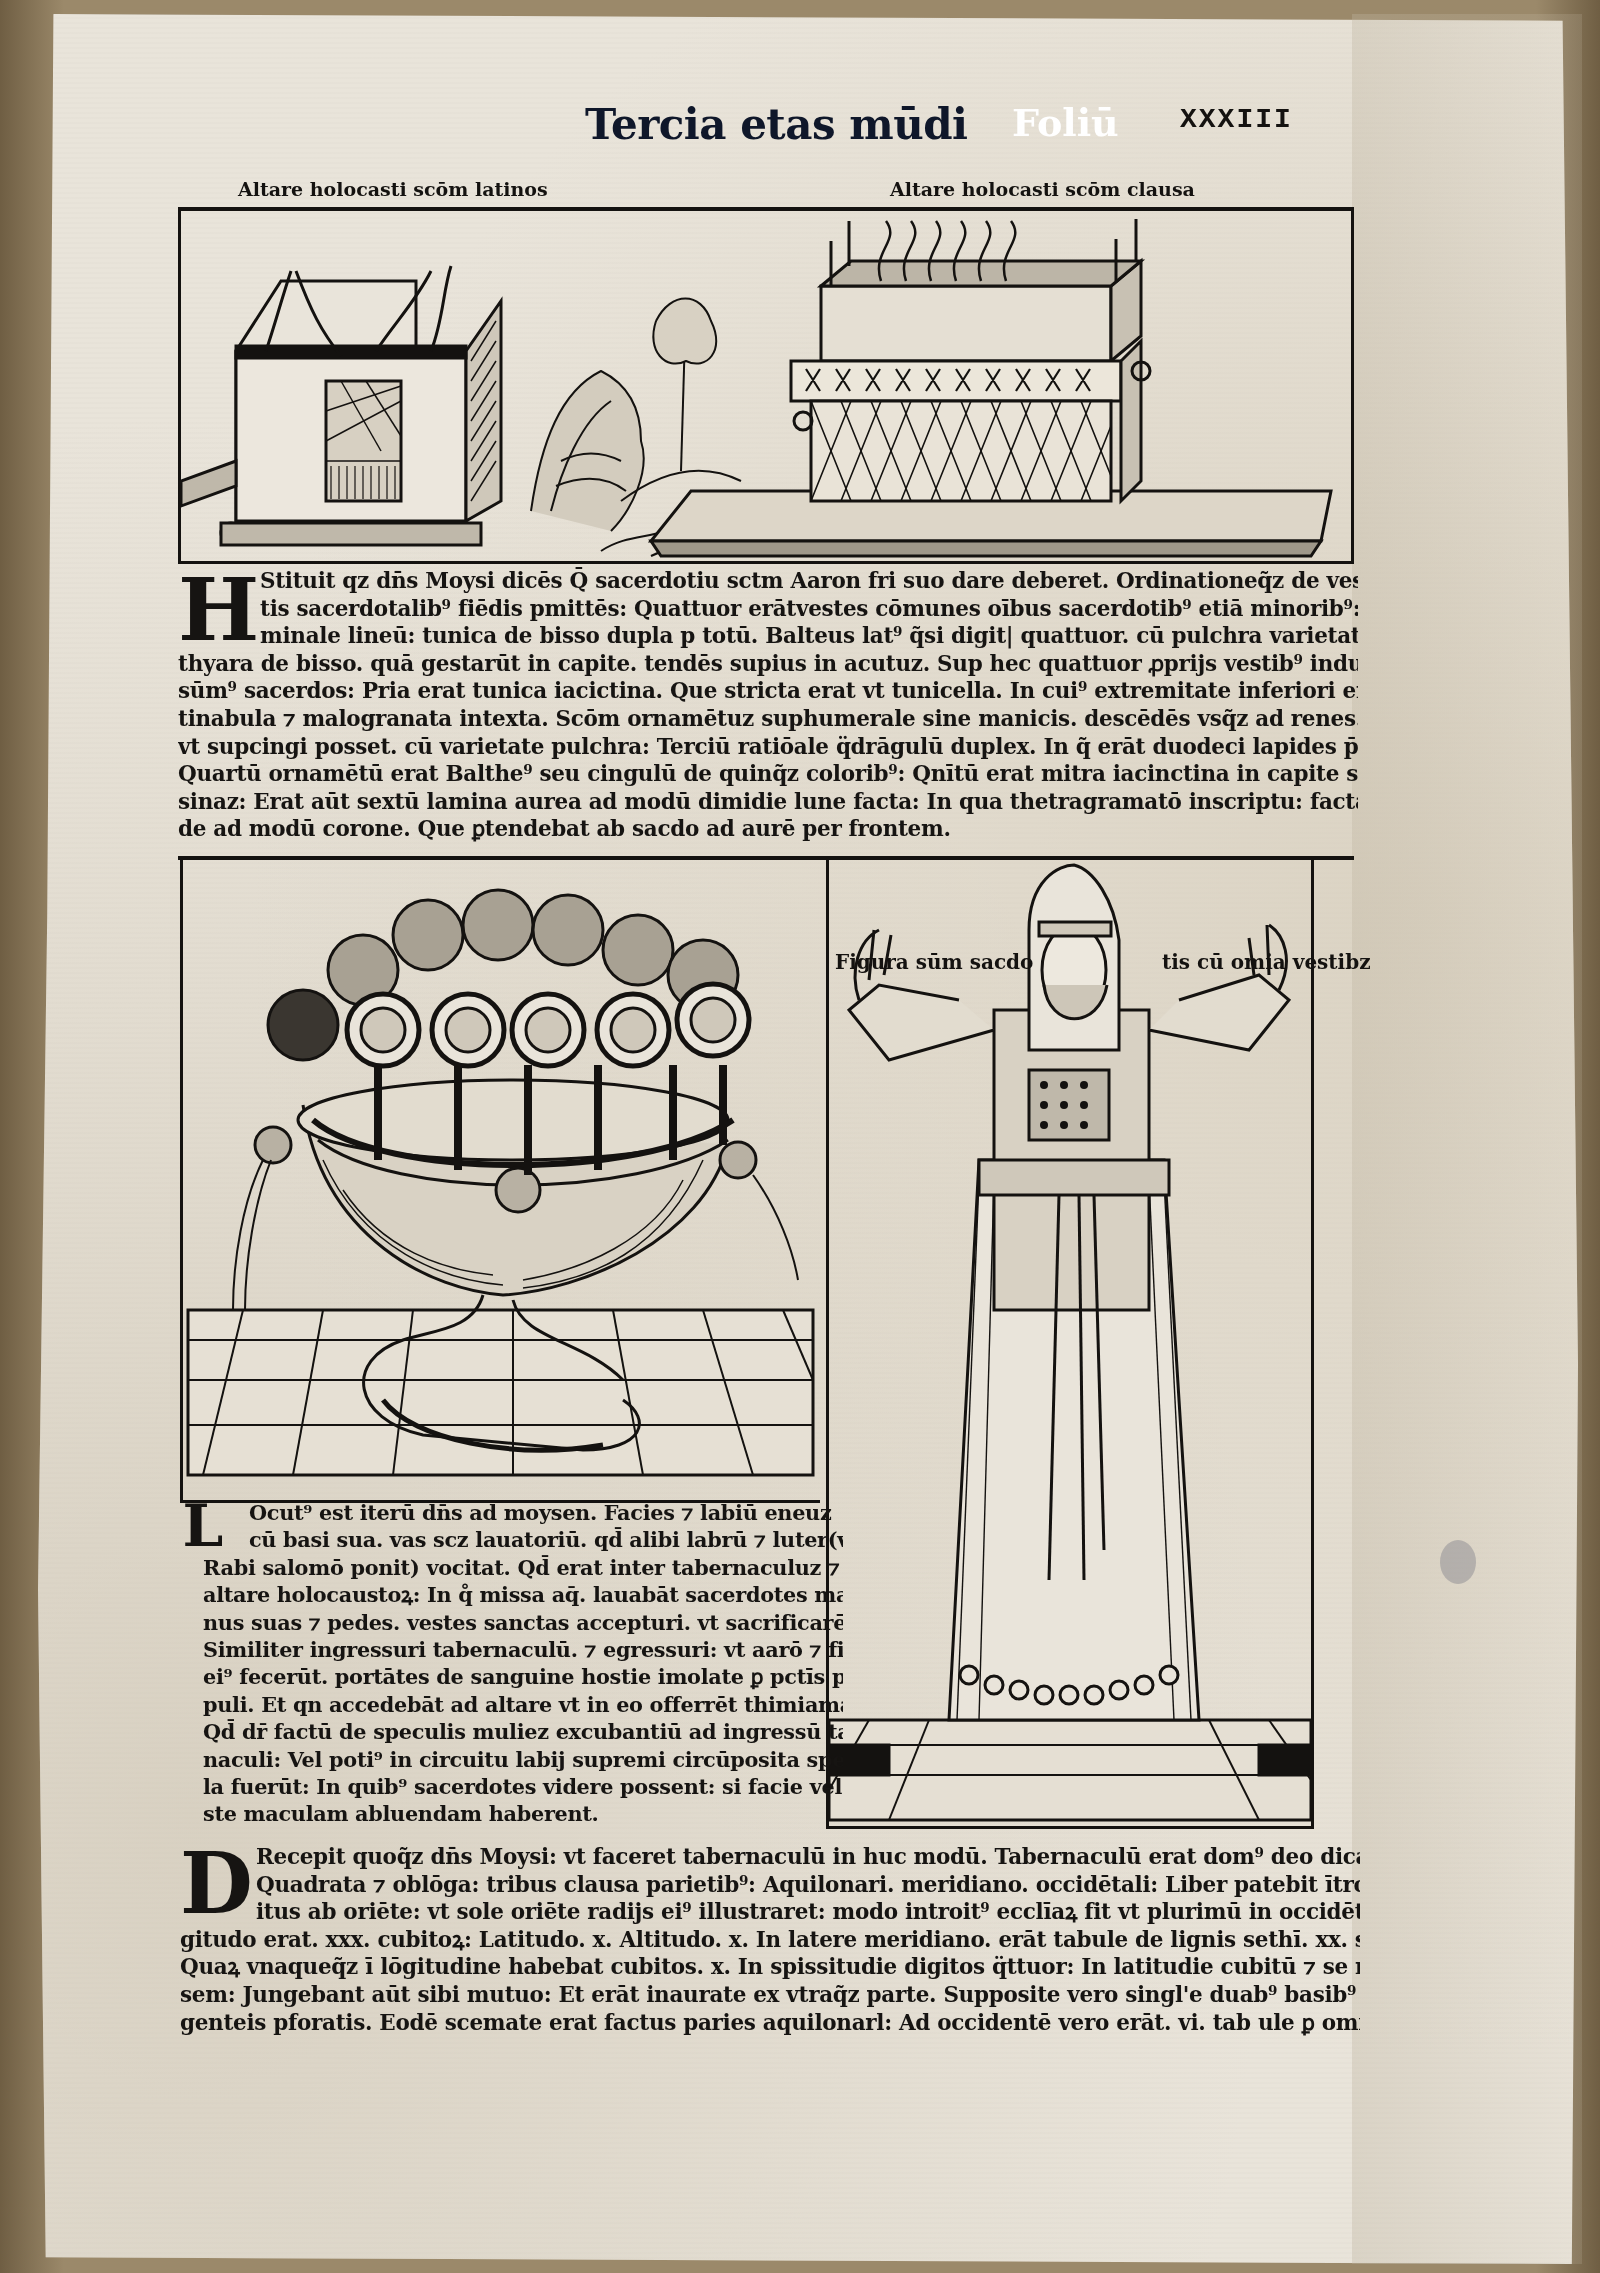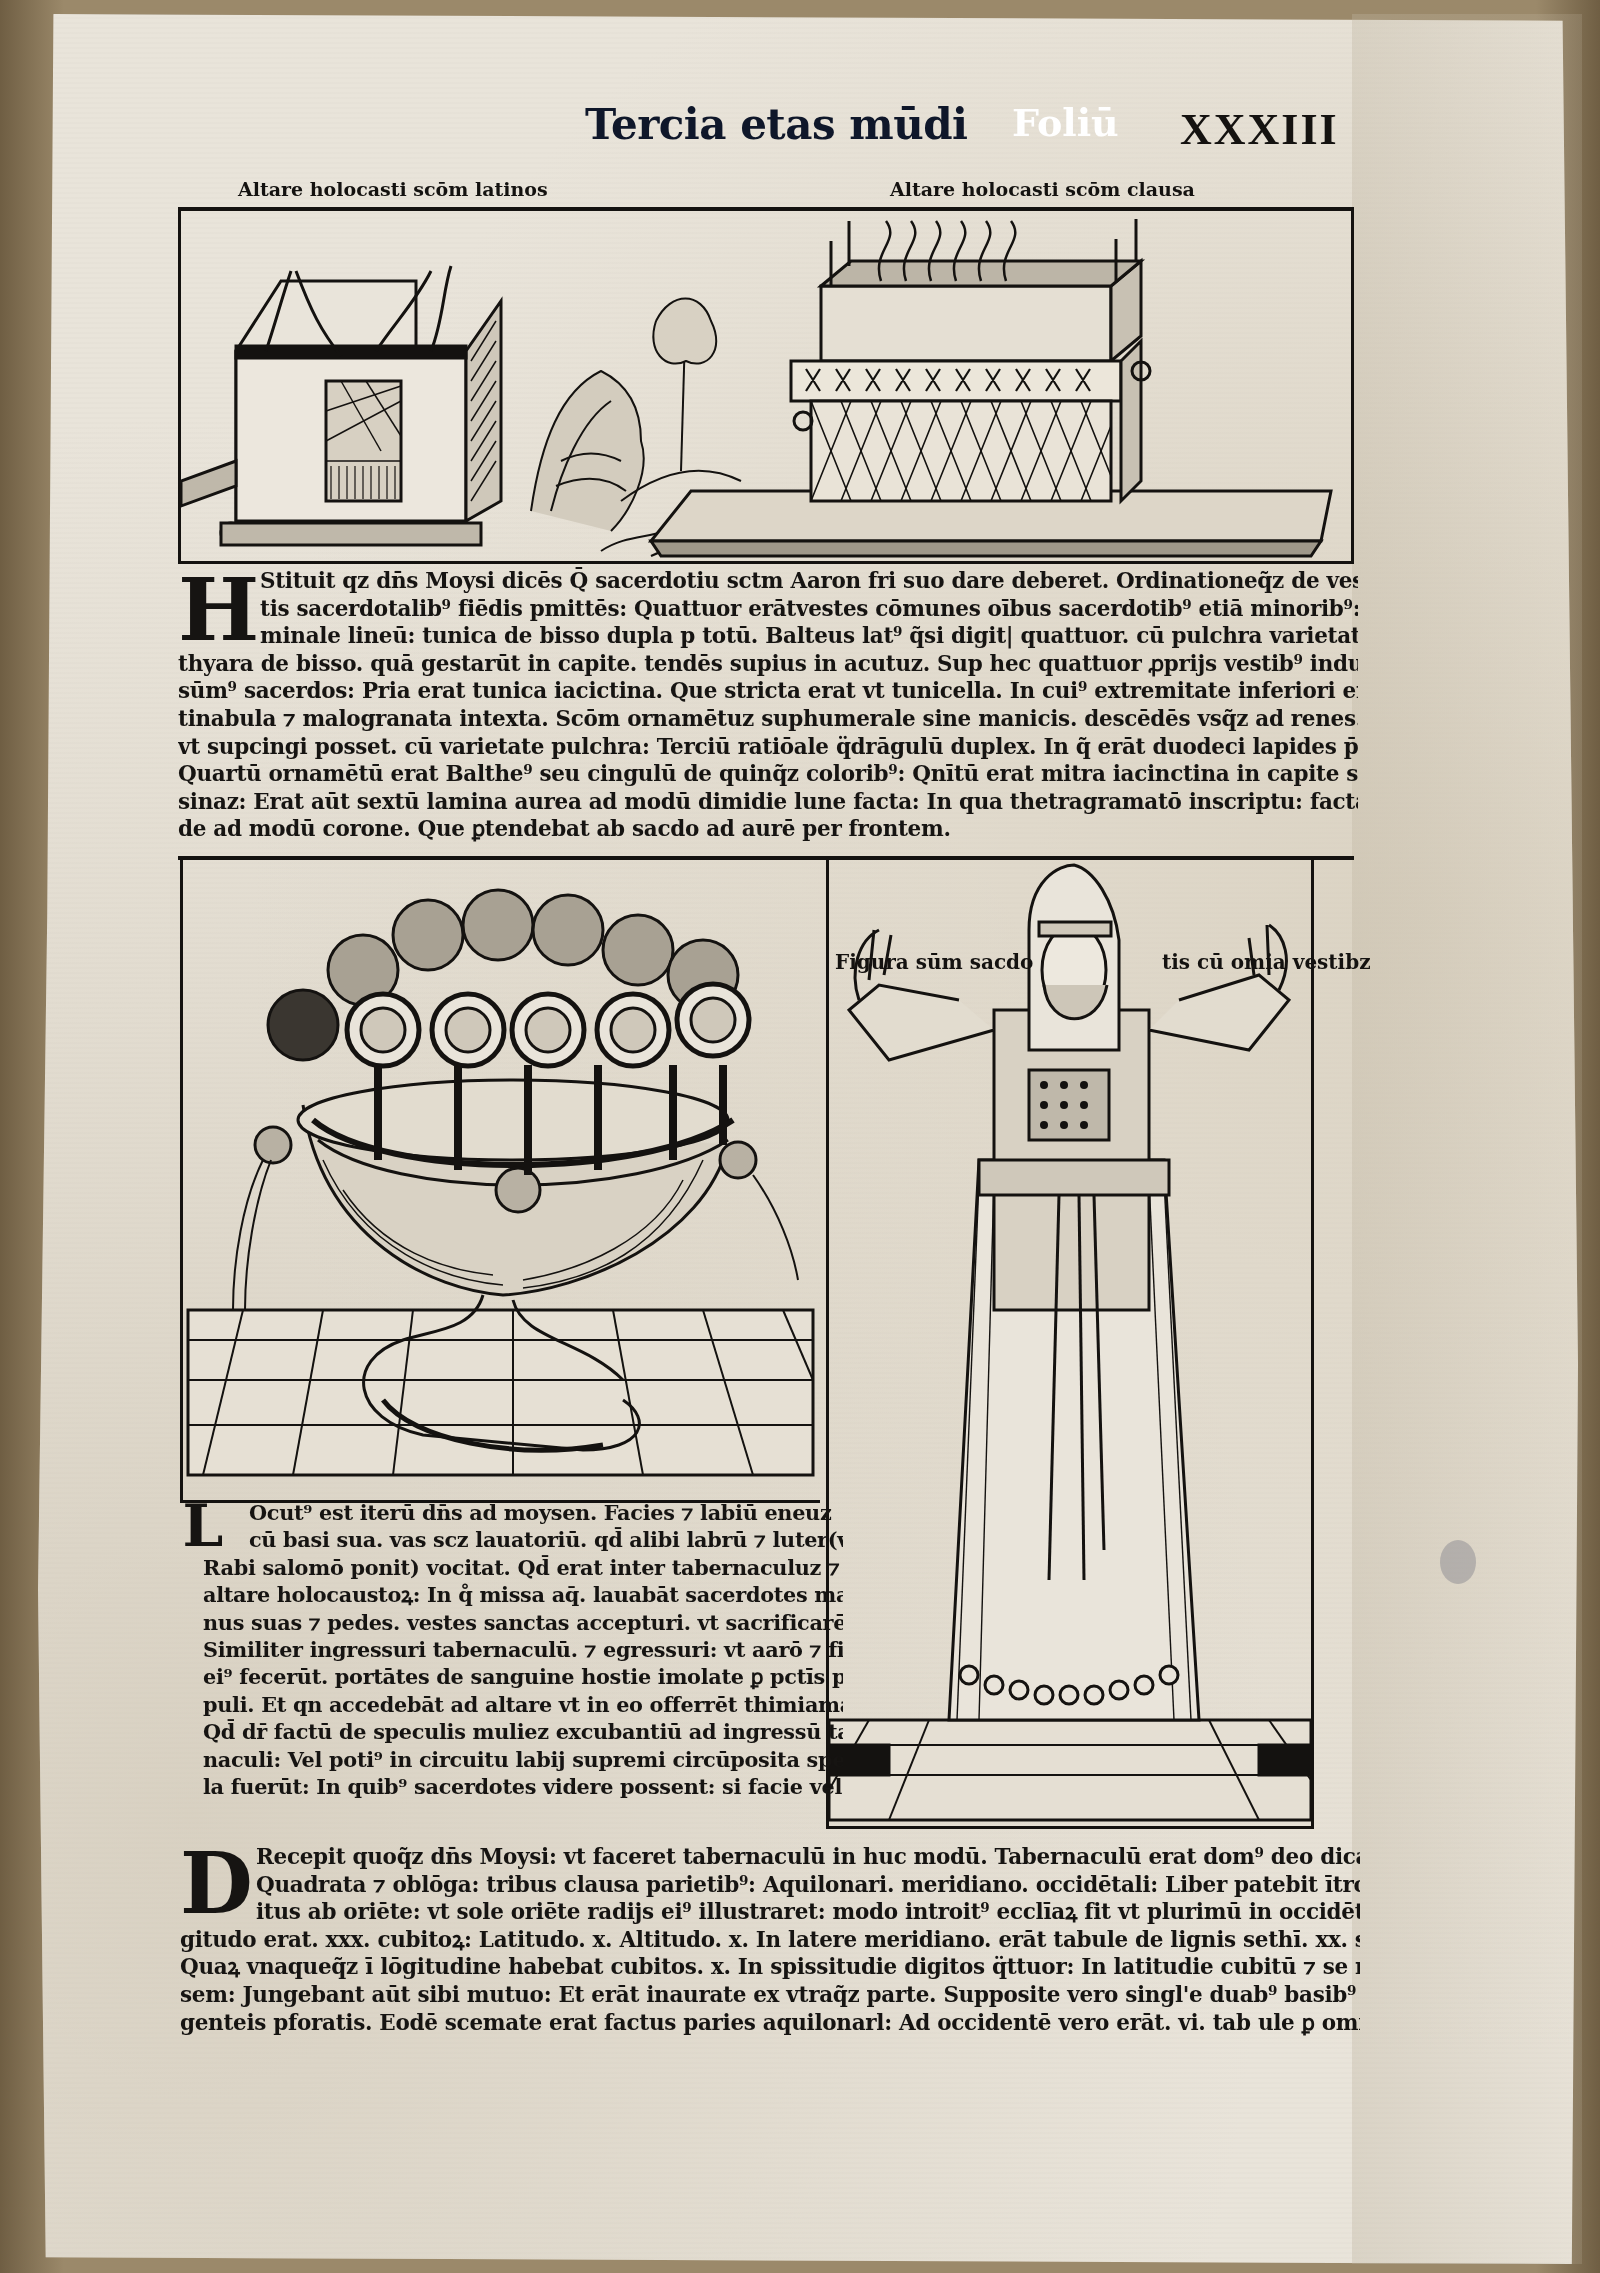--- a/index.html
+++ b/index.html
@@ -35,21 +35,21 @@
     position: absolute; left: 585px; top: 100px;
     font-family: "DejaVu Serif", serif; font-weight: bold; font-size: 42px;
     color: #0f172a; letter-spacing: -0.5px;
   }
   .rh-folio {
     position: absolute; left: 1012px; top: 100px;
     font-weight: bold; font-size: 38px; color: #ffffff;
   }
   .rh-number {
     position: absolute; left: 1180px; top: 104px;
-    font-family: Liberation Serif, serif; font-weight: bold; font-size: 44px;
+    font-family: Liberation Mono, monospace; font-weight: bold; font-size: 28px;
     color: #141210; letter-spacing: 2px;
   }
   .caption {
     position: absolute; font-family: "DejaVu Serif", serif; font-weight: bold;
     font-size: 19px; color: #141210; white-space: nowrap;
   }
   .rule { position: absolute; background: #141210; }
   .woodcut {
     position: absolute; border-left: 3px solid #141210; border-right: 3px solid #141210;
   }
@@ -342,20 +342,21 @@
   <div class="line" style="padding-left:46px;">cū basi sua. vas scz lauatoriū. qd̄ alibi labrū ⁊ luter(vt</div>
   <div class="line">Rabi salomō ponit) vocitat. Qd̄ erat inter tabernaculuz ⁊</div>
   <div class="line">altare holocaustoꝝ: In q̊ missa aq̄. lauabāt sacerdotes ma</div>
   <div class="line">nus suas ⁊ pedes. vestes sanctas accepturi. vt sacrificarēt:</div>
   <div class="line">Similiter ingressuri tabernaculū. ⁊ egressuri: vt aarō ⁊ filij</div>
   <div class="line">ei⁹ fecerūt. portātes de sanguine hostie imolate ꝑ pctīs po</div>
   <div class="line">puli. Et qn accedebāt ad altare vt in eo offerrēt thimiama:</div>
   <div class="line">Qd̄ dr̄ factū de speculis muliez excubantiū ad ingressū tab</div>
   <div class="line">naculi: Vel poti⁹ in circuitu labij supremi circūposita specu</div>
   <div class="line">la fuerūt: In quib⁹ sacerdotes videre possent: si facie vel ve</div>
+  <div class="line">ste maculam abluendam haberent.</div>
 </div>
 
 <div class="rule" style="left:826px; top:1826px; width:488px; height:3px;"></div>
 
 <div class="initial" style="left:180px; top:1844px; width:70px; height:80px; font-size:84px; line-height:80px;">D</div>
 <div class="text-block" style="left:180px; top:1843px; width:1180px;">
   <div class="line" style="padding-left:76px;">Recepit quoq̃z dn̄s Moysi: vt faceret tabernaculū in huc modū. Tabernaculū erat dom⁹ deo dicata</div>
   <div class="line" style="padding-left:76px;">Quadrata ⁊ oblōga: tribus clausa parietib⁹: Aquilonari. meridiano. occidētali: Liber patebit ītro</div>
   <div class="line" style="padding-left:76px;">itus ab oriēte: vt sole oriēte radijs ei⁹ illustraret: modo introit⁹ ecclīaꝝ fit vt plurimū in occidēte. Lō</div>
   <div class="line">gitudo erat. xxx. cubitoꝝ: Latitudo. x. Altitudo. x. In latere meridiano. erāt tabule de lignis sethī. xx. stāte s</div>

